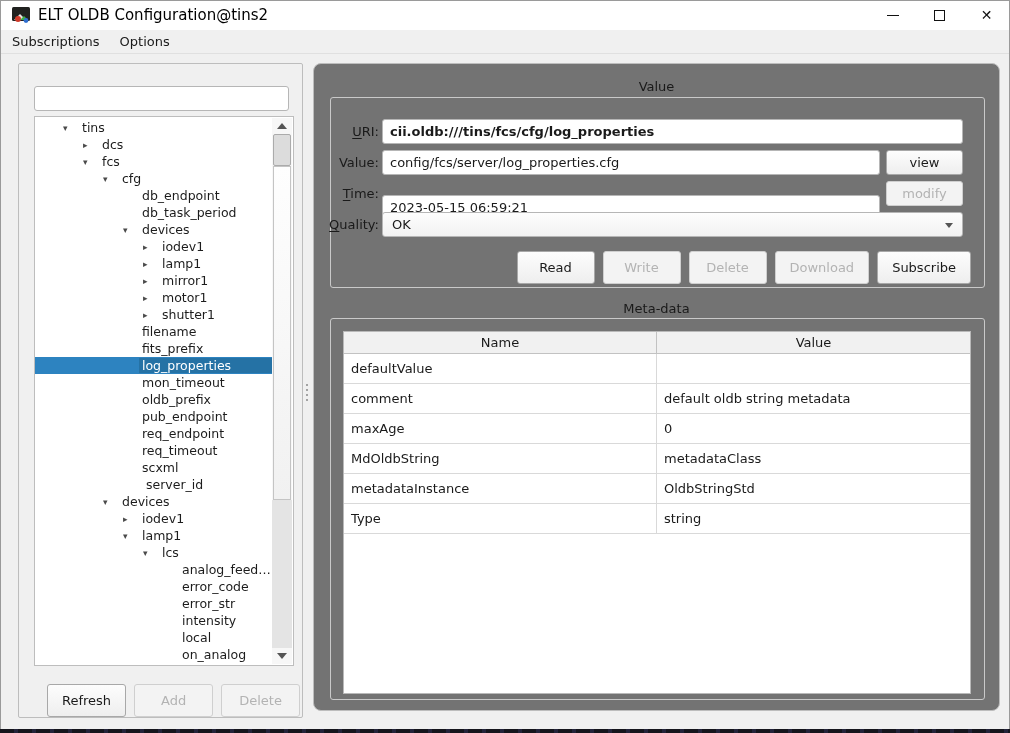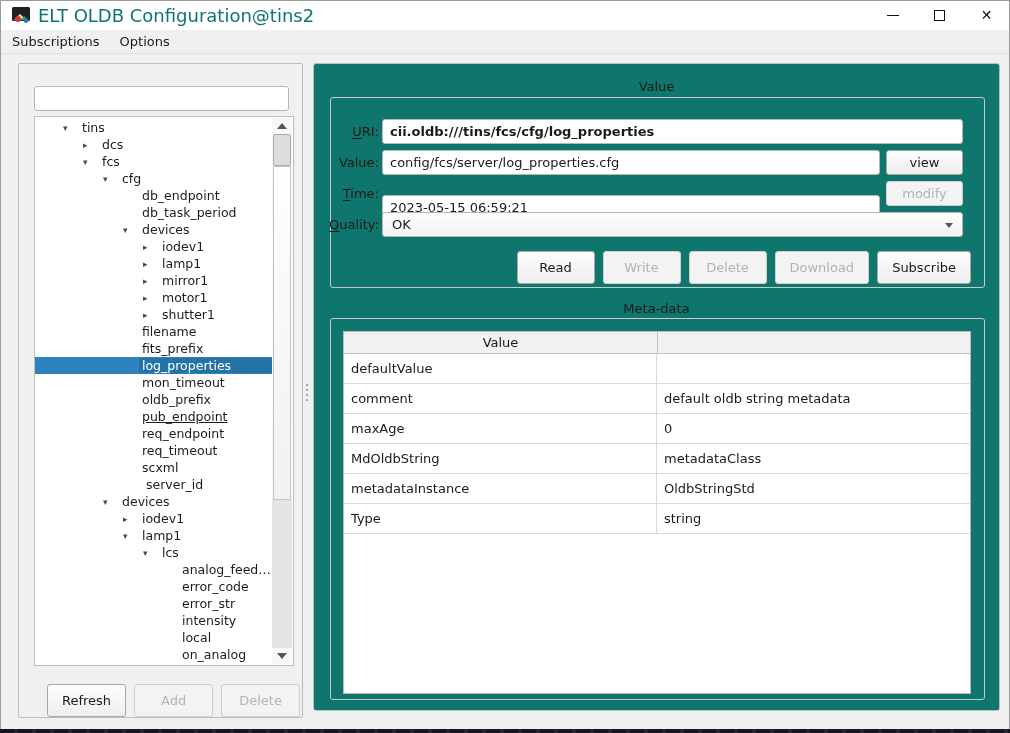--- a/index.html
+++ b/index.html
@@ -9,35 +9,35 @@
     font-family:"DejaVu Sans", sans-serif;
     background:#f0f0f0;
     color:#1a1a1a;
     overflow:hidden;
   }
   .window-frame { position:absolute; inset:0; box-shadow:inset 0 0 0 1px #9a9a9a; pointer-events:none; z-index:50; }
 
   
   .titlebar { position:absolute; left:0; top:0; width:1010px; height:30px; background:#ffffff; display:flex; align-items:center; }
   .app-icon { width:20px; height:17px; margin-left:11px; margin-right:7px; }
-  .title-text { font-size:18px; color:#0f766e; }
+  .title-text { font-size:15px; color:#000000; }
   .win-controls { position:absolute; right:0; top:0; height:30px; display:flex; }
   .win-btn { width:47px; height:30px; display:flex; align-items:center; justify-content:center; }
   .glyph-min { display:block; width:12px; border-top:1.4px solid #111; }
   .glyph-max { display:block; width:11px; height:11px; border:1.4px solid #111; }
   .glyph-close { font-size:14px; color:#111; line-height:1; }
 
   
   .menubar { position:absolute; left:0; top:30px; width:1010px; height:24px; background:#f0f0f0; border-bottom:1px solid #e0e0e0; display:flex; align-items:center; }
   .menu-item { font-size:13px; padding:0 10px; height:24px; display:flex; align-items:center; color:#1a1a1a; }
   .menu-item:first-child { margin-left:2px; }
 
   
   .left-panel { position:absolute; left:18px; top:63px; width:285px; height:655px; border:1px solid #bdbdbd; background:#f0f0f0; border-radius:2px; }
-  .right-panel { position:absolute; left:313px; top:63px; width:687px; height:648px; border:1px solid #bdbdbd; background:#0f766e; border-radius:3px; }
+  .right-panel { position:absolute; left:313px; top:63px; width:687px; height:648px; border:1px solid #bdbdbd; background:#737373; border-radius:8px; }
   .splitter { position:absolute; left:305px; top:384px; width:4px; height:22px; display:flex; flex-direction:column; align-items:center; gap:3px; }
   .splitter i { width:2px; height:2px; background:#8a8a8a; border-radius:50%; }
 
   
   .filter-input { position:absolute; left:15px; top:22px; width:255px; height:25px; border:1px solid #b6b6b6; border-radius:3px; background:#fff; font:13px "DejaVu Sans",sans-serif; padding:0 6px; color:#1a1a1a; }
   .tree { position:absolute; left:15px; top:52px; width:260px; height:550px; background:#fff; border:1px solid #bdbdbd; overflow:hidden; }
   .tree-body { position:absolute; left:0; top:2px; right:21px; }
   .tree-row { height:17px; display:flex; align-items:center; white-space:nowrap; font-size:12.5px; color:#1c1c1c; }
   .tw { display:inline-block; width:16px; min-width:16px; font-size:9px; color:#4a4a4a; text-align:left; }
   .tl { padding:0 3px; }
@@ -191,21 +191,21 @@
     <span class="tl">log_properties</span>
   </div>
         <div class="tree-row" style="padding-left: 88px;">
     <span class="tw"></span>
     <span class="tl">mon_timeout</span>
   </div>
         <div class="tree-row" style="padding-left: 88px;">
     <span class="tw"></span>
     <span class="tl">oldb_prefix</span>
   </div>
-        <div class="tree-row" style="padding-left: 88px; text-decoration: underline;">
+        <div class="tree-row" style="padding-left: 88px;">
     <span class="tw"></span>
     <span class="tl">pub_endpoint</span>
   </div>
         <div class="tree-row" style="padding-left: 88px;">
     <span class="tw"></span>
     <span class="tl">req_endpoint</span>
   </div>
         <div class="tree-row" style="padding-left: 88px;">
     <span class="tw"></span>
     <span class="tl">req_timeout</span>
@@ -311,20 +311,21 @@
       <button class="btn disabled">Write</button>
       <button class="btn disabled">Delete</button>
       <button class="btn disabled">Download</button>
       <button class="btn">Subscribe</button>
     </div>
 
   <div class="group-title meta-title">Meta-data</div>
   <div class="meta-frame"></div>
   <div class="meta-table">
     <div class="mt-header">
+      <div class="hc">Name</div>
       <div class="hc">Value</div>
     </div>
     <div id="meta-body">
         <div class="mt-row">
     <div class="c">defaultValue</div>
     <div class="c"></div>
   </div>
         <div class="mt-row">
     <div class="c">comment</div>
     <div class="c">default oldb string metadata</div>

